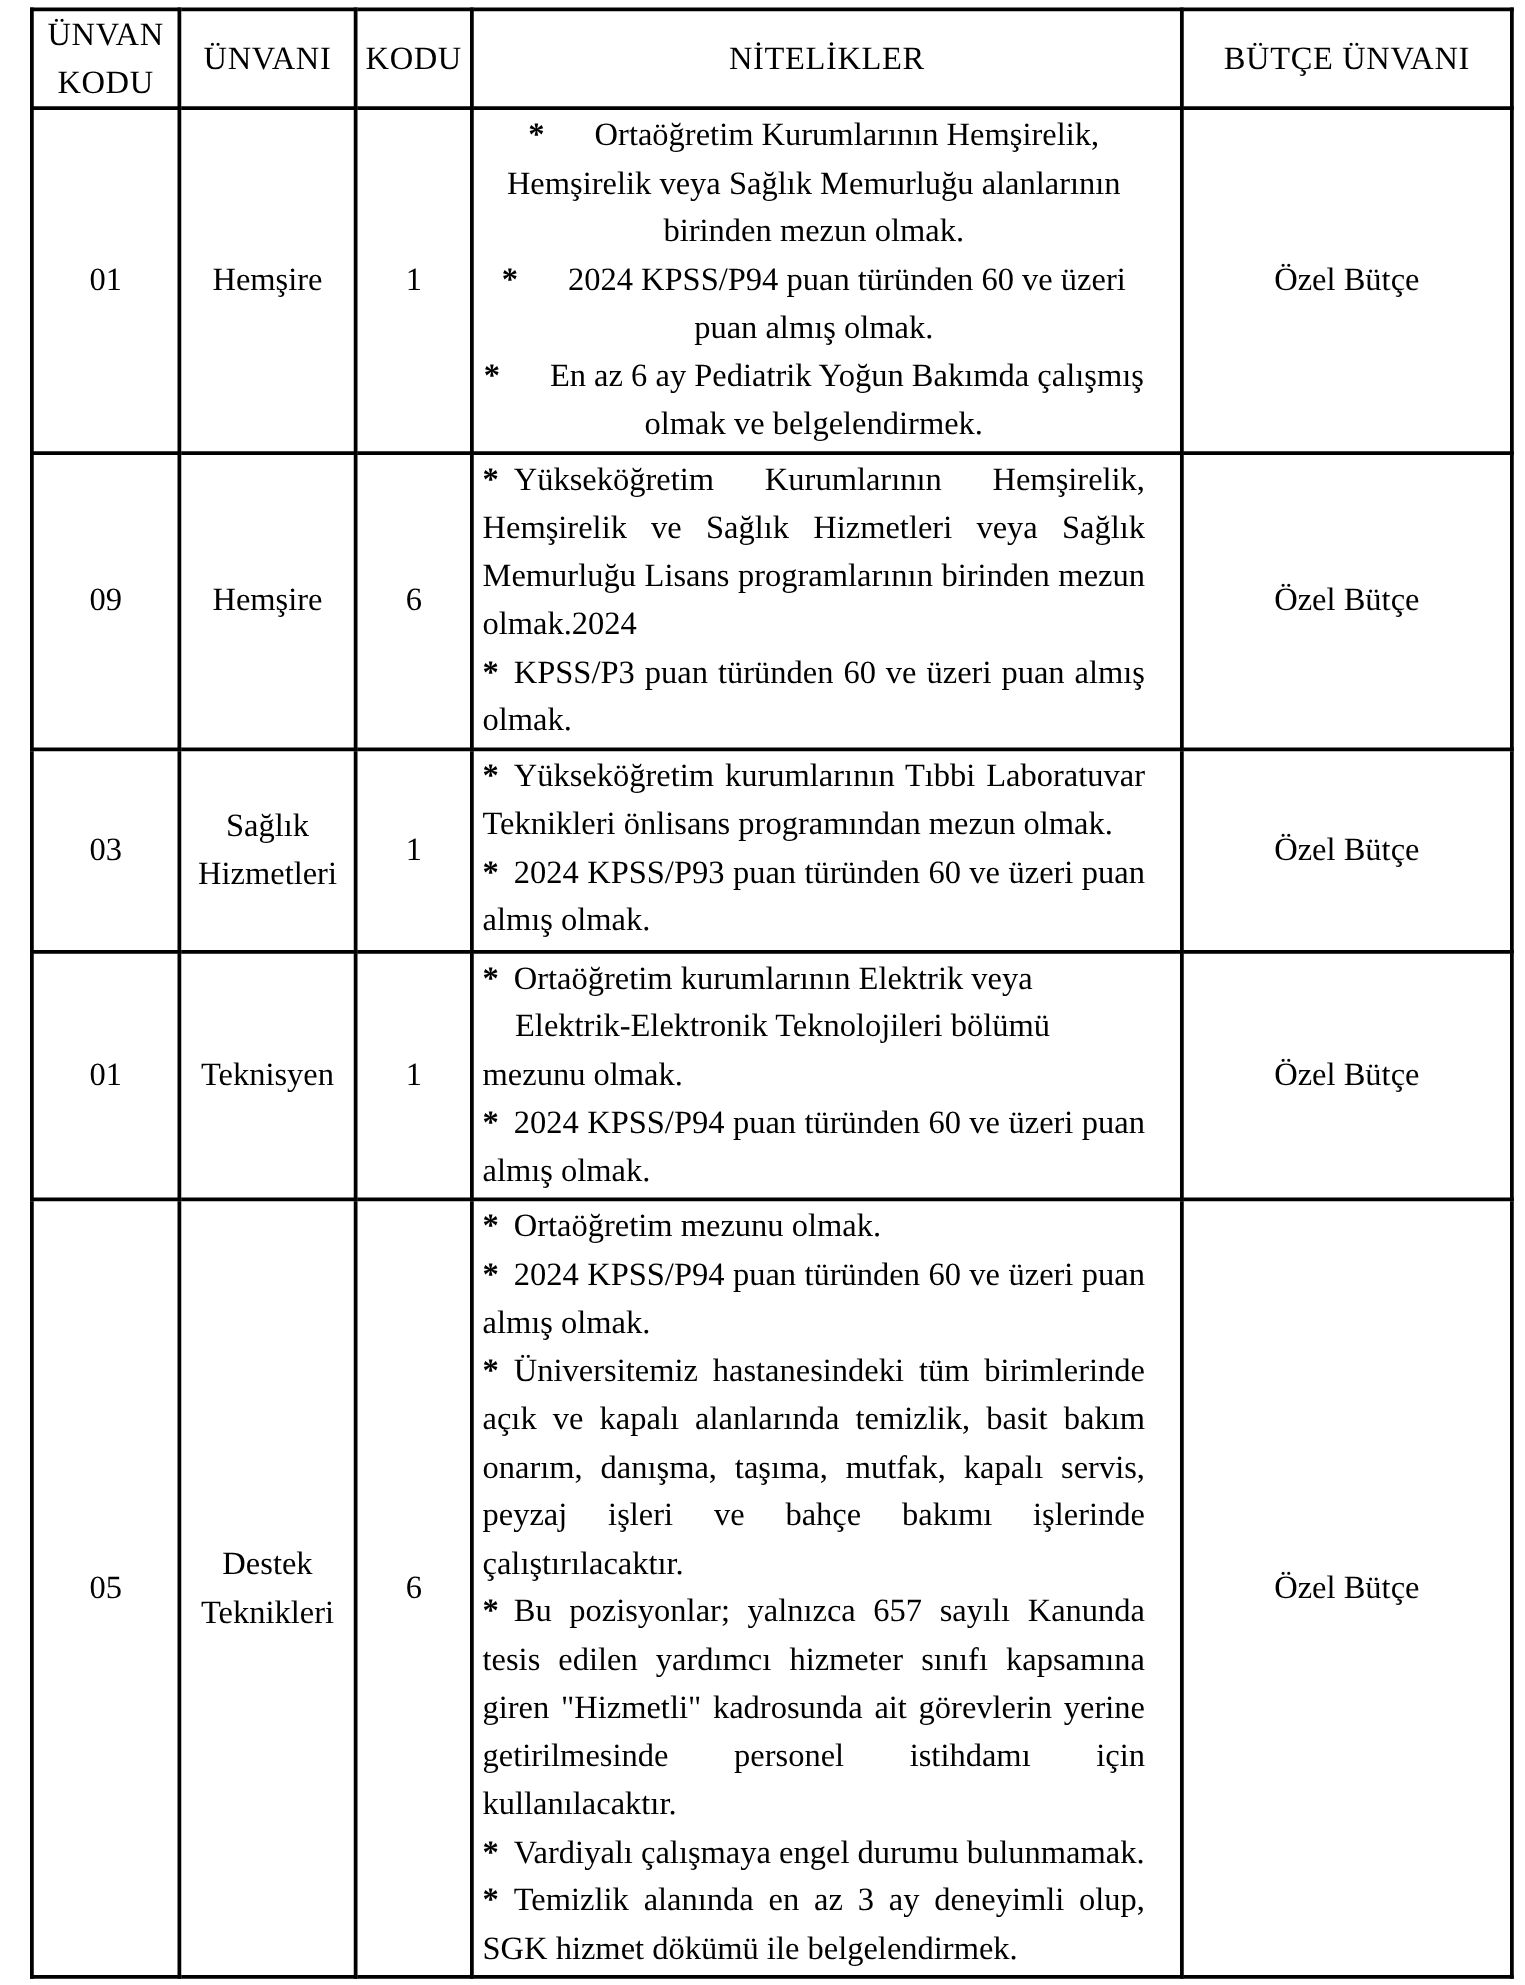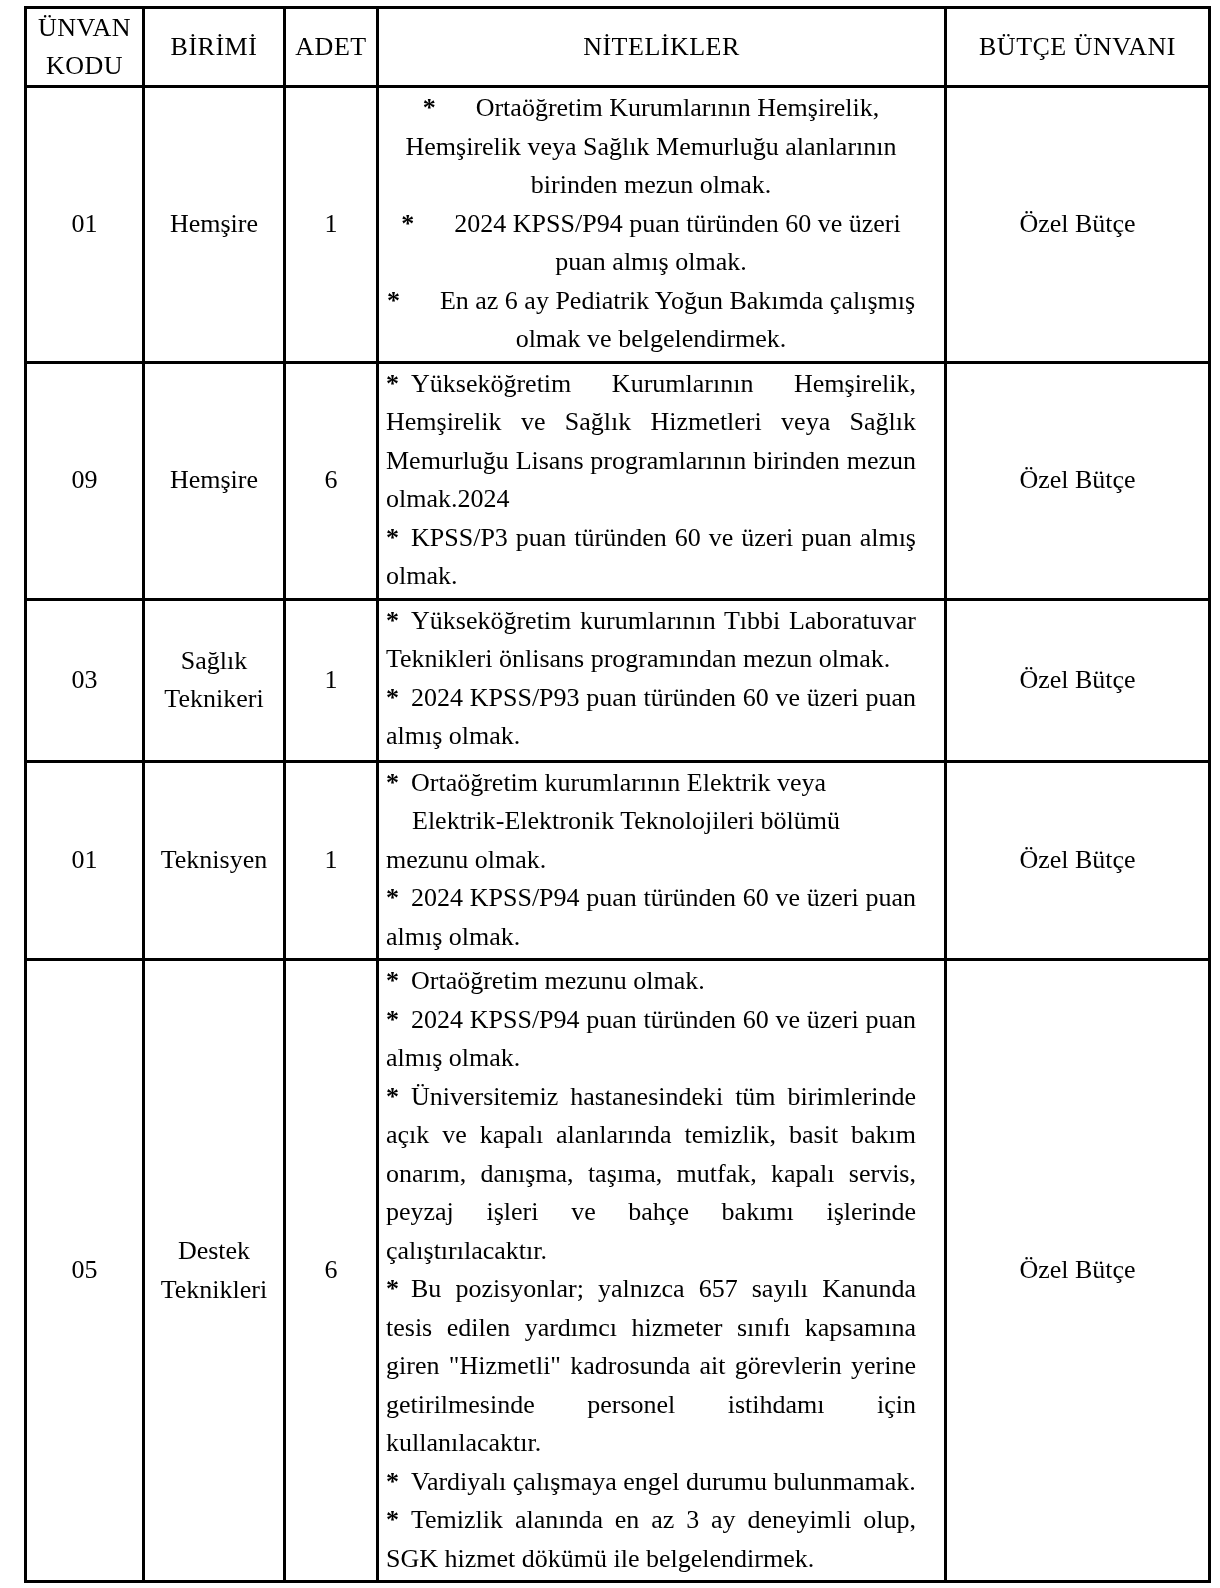--- a/index.html
+++ b/index.html
@@ -71,22 +71,22 @@
   <colgroup>
     <col style="width:118px">
     <col style="width:141px">
     <col style="width:93px">
     <col style="width:568px">
     <col style="width:264px">
   </colgroup>
   <thead>
     <tr>
       <th>ÜNVAN KODU</th>
-      <th>BİRİMİ</th>
-      <th>ADET</th>
+      <th>ÜNVANI</th>
+      <th>KODU</th>
       <th>NİTELİKLER</th>
       <th>BÜTÇE ÜNVANI</th>
     </tr>
   </thead>
   <tbody>
   <tr>
     <td class="c-code">01</td>
     <td class="c-title">Hemşire</td>
     <td class="c-count">1</td>
     <td class="c-quals gap-wide">
@@ -103,21 +103,21 @@
     <td class="c-count">6</td>
     <td class="c-quals">
           <p class="qual"><span class="star">*</span>Yükseköğretim Kurumlarının Hemşirelik, Hemşirelik ve Sağlık Hizmetleri veya Sağlık Memurluğu Lisans programlarının birinden mezun olmak.2024</p>
           <p class="qual"><span class="star">*</span>KPSS/P3 puan türünden 60 ve üzeri puan almış olmak.</p>
         </td>
     <td class="c-budget">Özel Bütçe</td>
   </tr>
 
   <tr>
     <td class="c-code">03</td>
-    <td class="c-title">Sağlık Teknikeri</td>
+    <td class="c-title">Sağlık Hizmetleri</td>
     <td class="c-count">1</td>
     <td class="c-quals">
           <p class="qual"><span class="star">*</span>Yükseköğretim kurumlarının Tıbbi Laboratuvar Teknikleri önlisans programından mezun olmak.</p>
           <p class="qual"><span class="star">*</span>2024 KPSS/P93 puan türünden 60 ve üzeri puan almış olmak.</p>
         </td>
     <td class="c-budget">Özel Bütçe</td>
   </tr>
 
   <tr>
     <td class="c-code">01</td>

